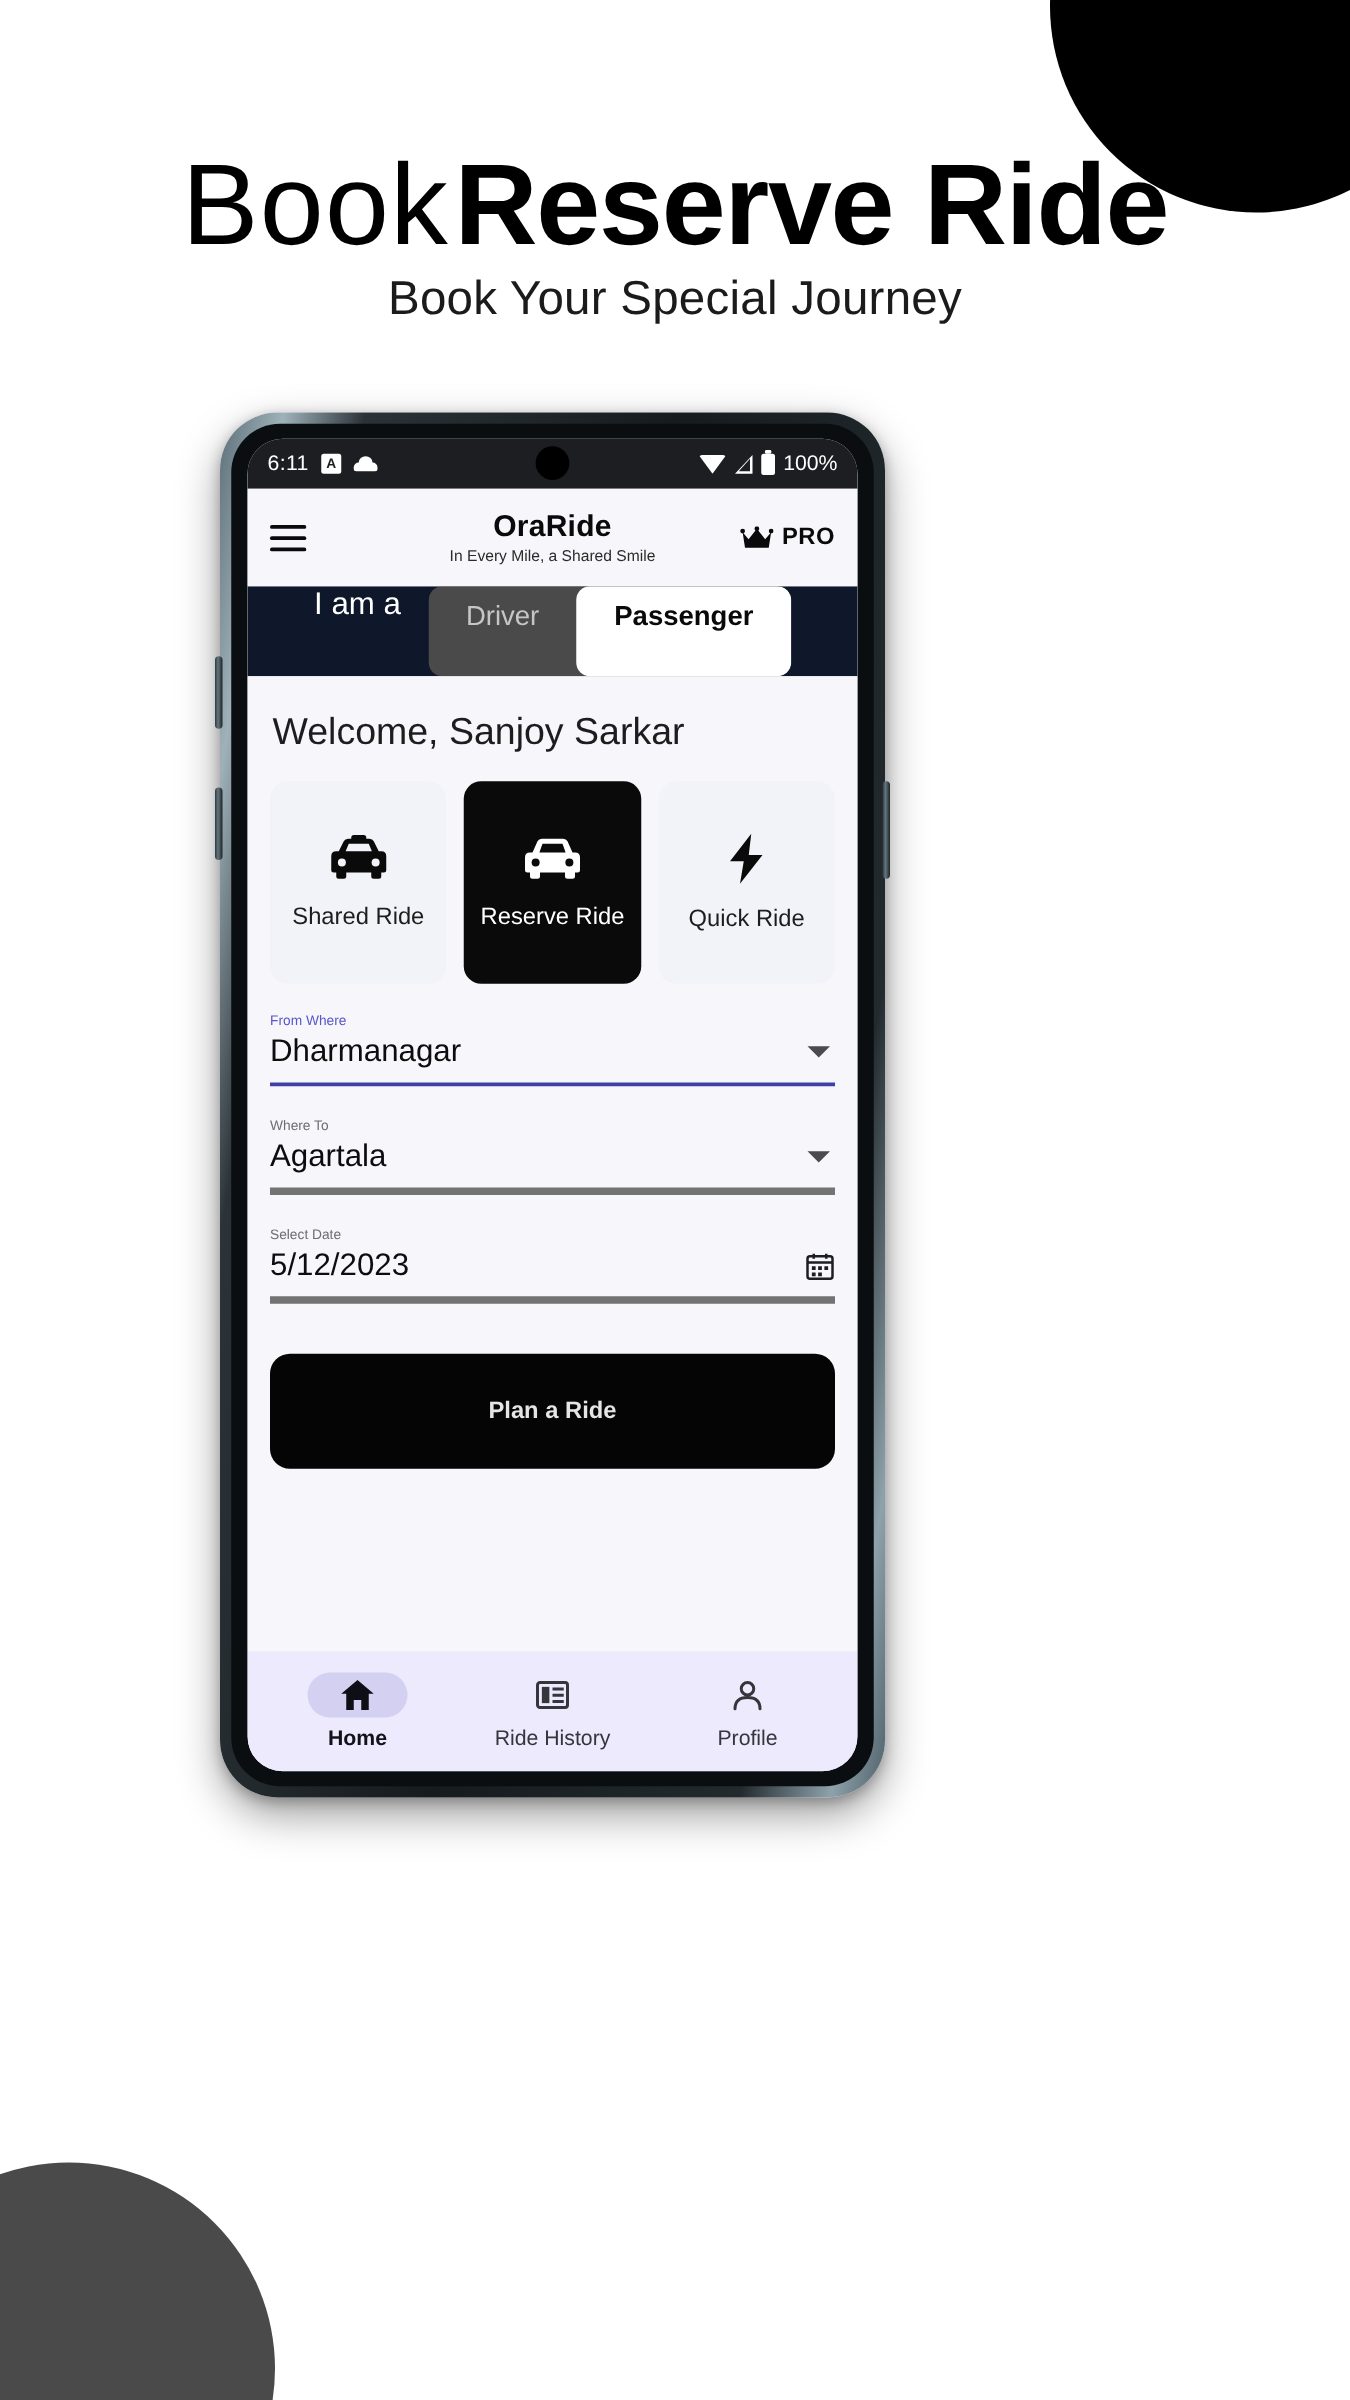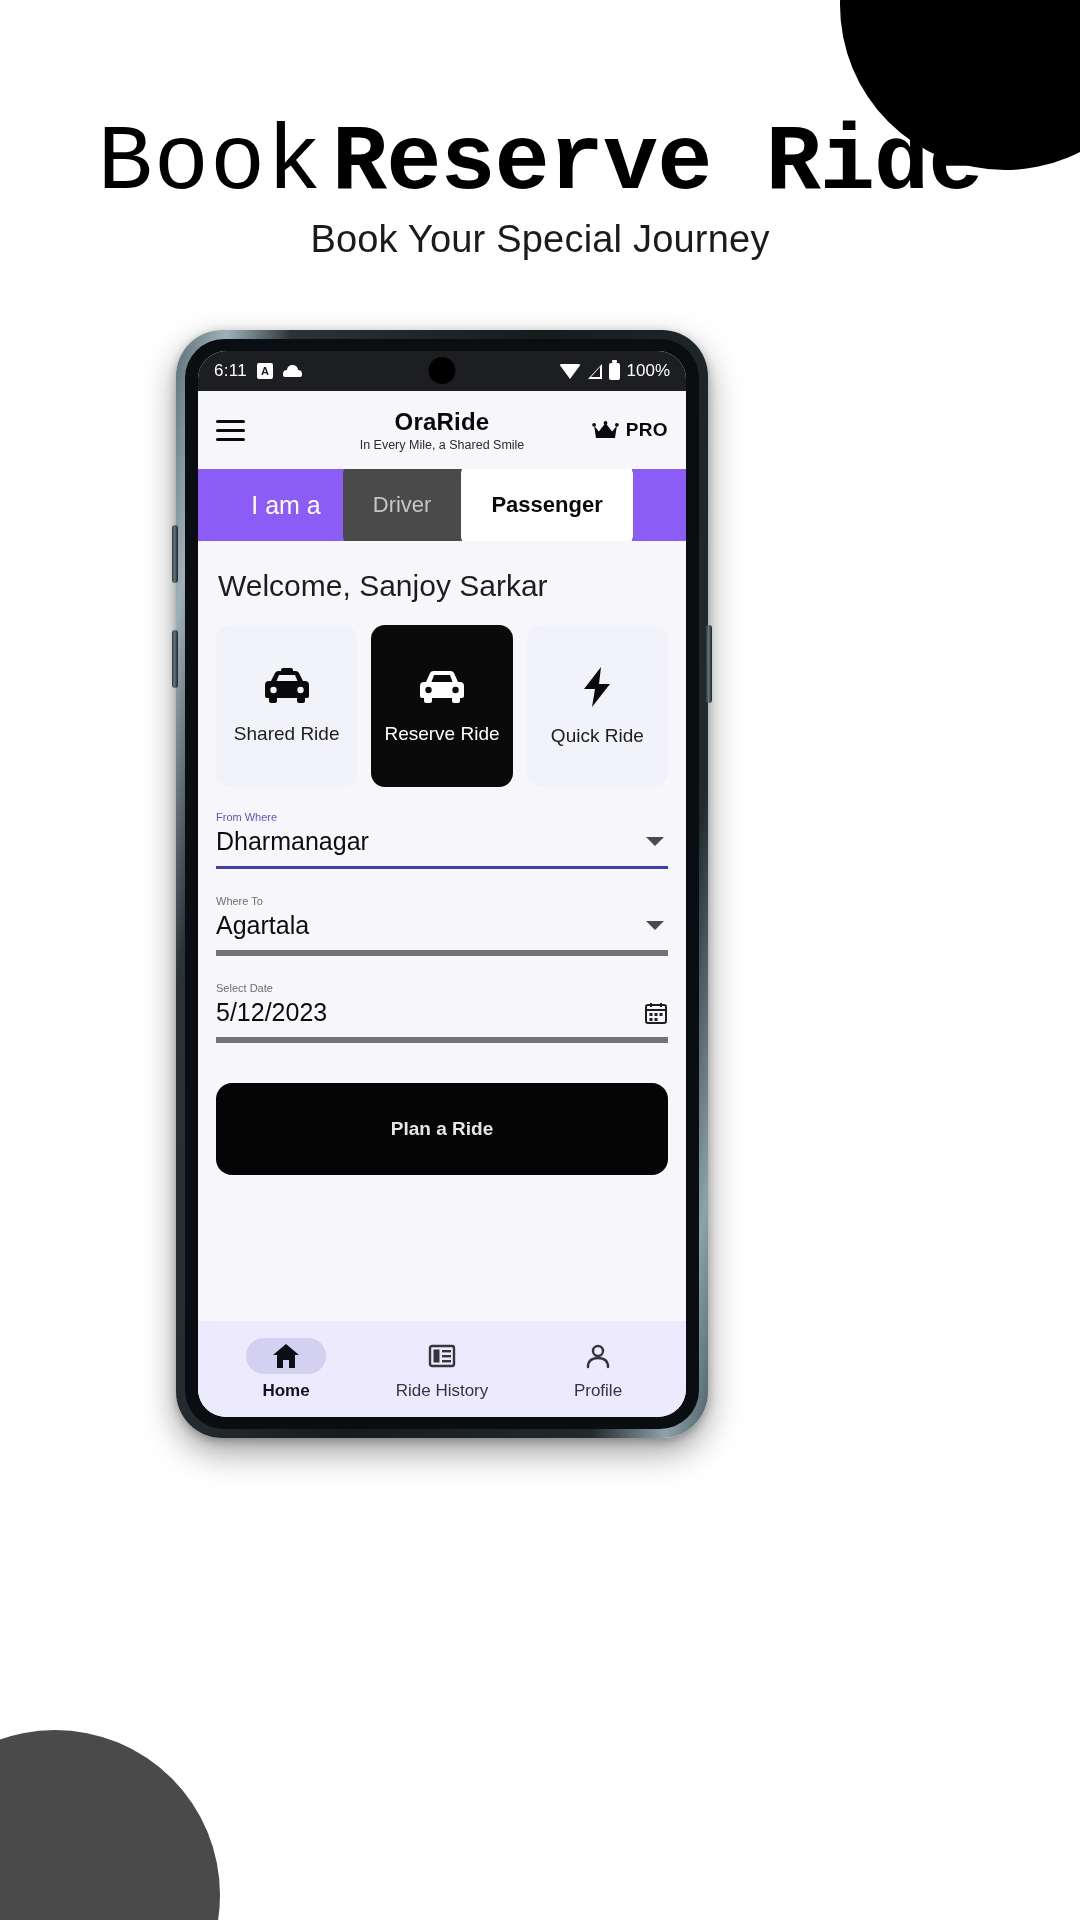--- a/index.html
+++ b/index.html
@@ -27,21 +27,20 @@
     background: #4a4a4a;
   }
 
   
   .headline {
     position: absolute;
     top: 118px; left: 0; right: 0;
     text-align: center;
     white-space: nowrap;
     line-height: 1;
-    font-family: Liberation Mono, monospace;
   }
   .headline .thin {
     font-size: 92px;
     font-weight: 300;
     letter-spacing: 1px;
     color: #000;
   }
   .headline .bold {
     font-size: 92px;
     font-weight: 700;
@@ -185,39 +184,38 @@
   .tagline { font-size: 12.5px; color: #2b2b2b; margin-top: 2px; }
   .pro {
     margin-left: auto; display: flex; align-items: center; gap: 7px;
     z-index: 2;
   }
   .crown { width: 27px; height: 19px; display:block; }
   .pro-label { font-size: 19px; font-weight: 600; color: #0a0a0a; letter-spacing: .4px; }
 
   
   .rolebar {
-    background: #8b5cf6;
+    background: #0f172a;
     height: 72px;
     display: flex;
-    align-items: center;
     justify-content: center;
     gap: 22px;
     flex: 0 0 auto;
   }
   .role-label { color: #fff; font-size: 25px; font-weight: 500; }
   .seg {
     display: flex;
     background: #4a4a4a;
     border-radius: 11px;
     padding: 0;
     overflow: hidden;
   }
   .seg-item {
     font-size: 22px;
-    padding: 29px 30px;
+    padding: 11px 30px;
     color: #c6c6c6;
     font-weight: 500;
     cursor: pointer;
     white-space: nowrap;
   }
   .seg-item.active {
     background: #fff;
     color: #0a0a0a;
     font-weight: 700;
     border-radius: 11px;

